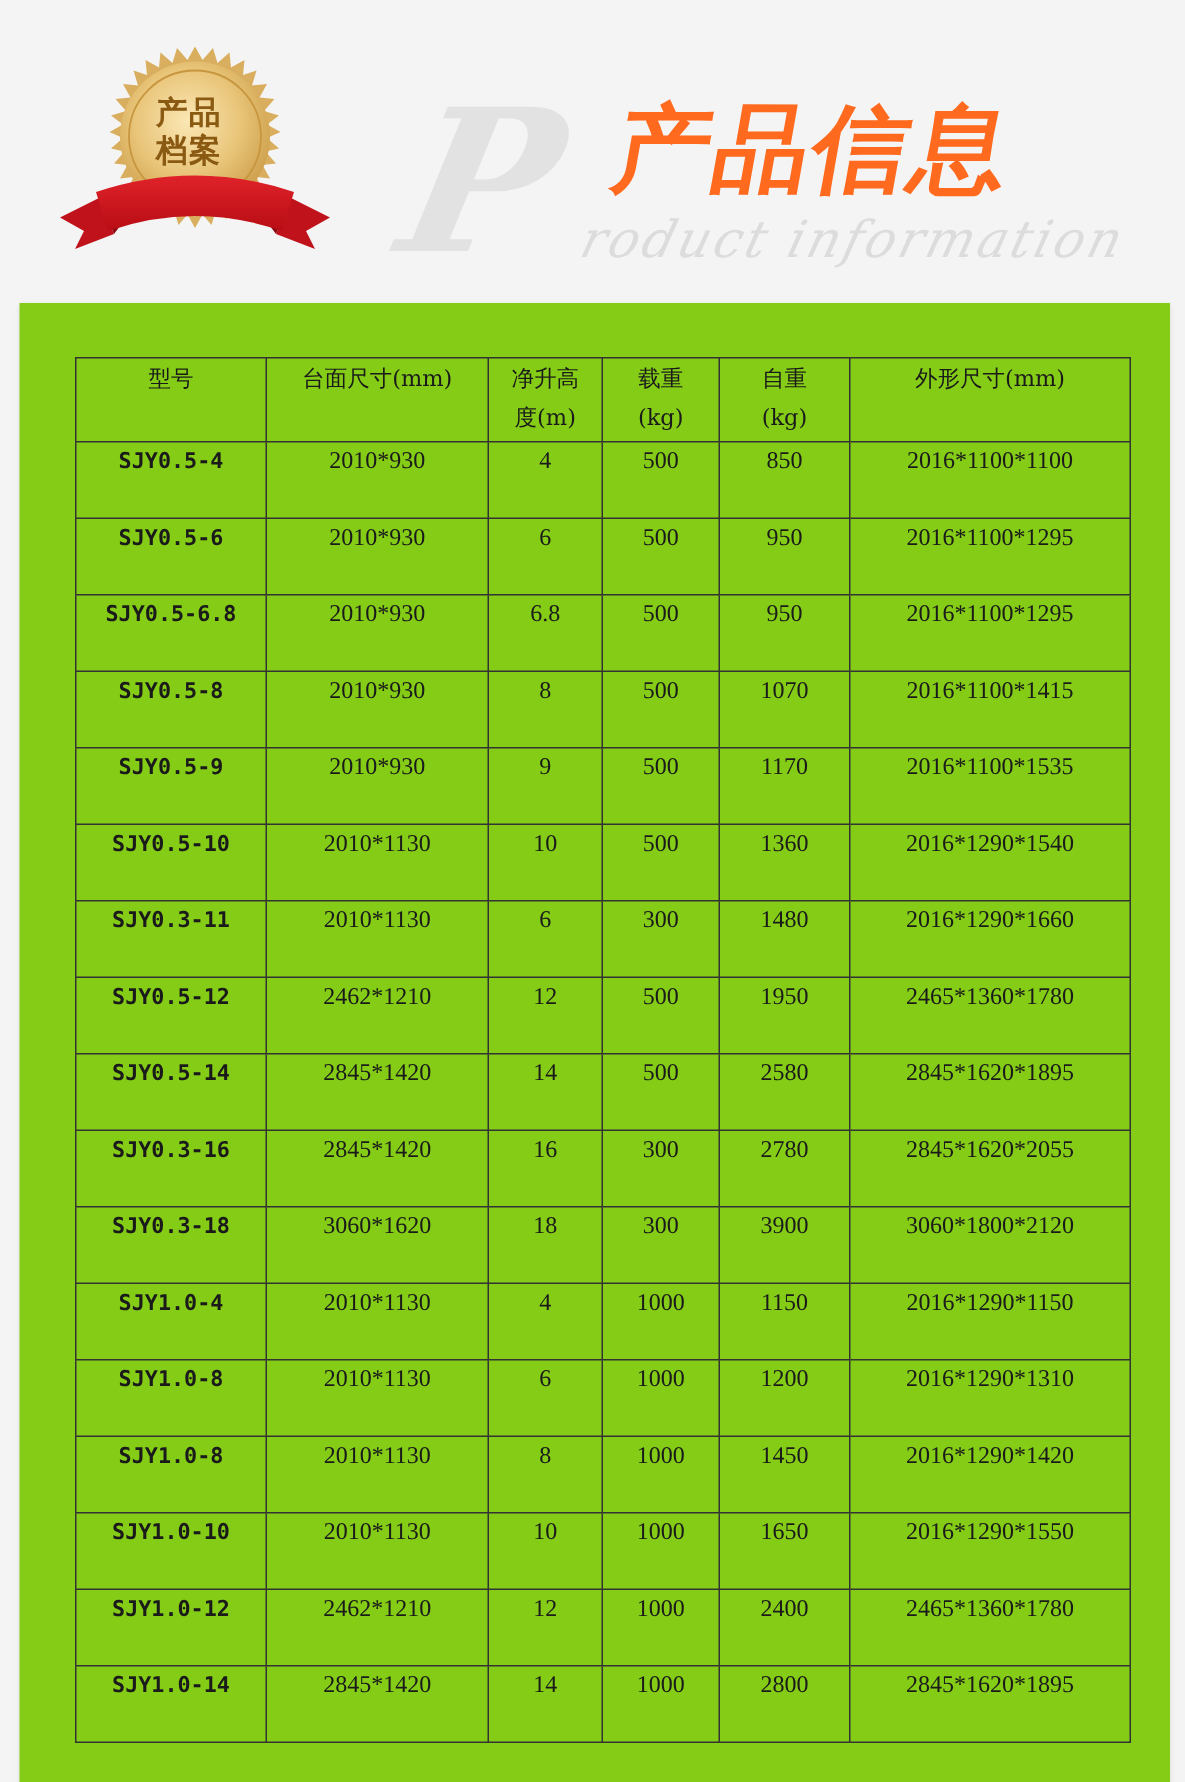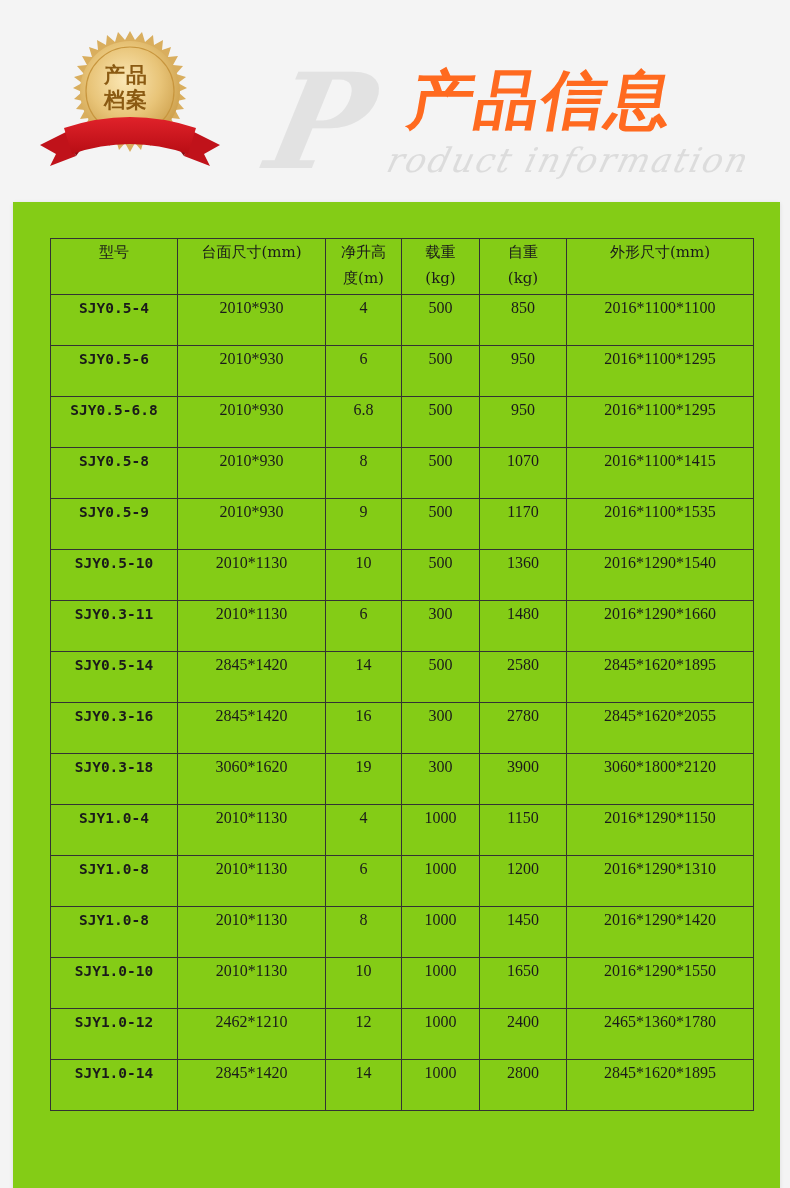--- a/index.html
+++ b/index.html
@@ -195,39 +195,47 @@
         </tr>
         <tr>
           <td class="model">SJY0.3-11</td>
           <td>2010*1130</td>
           <td>6</td>
           <td>300</td>
           <td>1480</td>
           <td>2016*1290*1660</td>
         </tr>
         <tr>
+          <td class="model">SJY0.5-12</td>
+          <td>2462*1210</td>
+          <td>12</td>
+          <td>500</td>
+          <td>1950</td>
+          <td>2465*1360*1780</td>
+        </tr>
+        <tr>
           <td class="model">SJY0.5-14</td>
           <td>2845*1420</td>
           <td>14</td>
           <td>500</td>
           <td>2580</td>
           <td>2845*1620*1895</td>
         </tr>
         <tr>
           <td class="model">SJY0.3-16</td>
           <td>2845*1420</td>
           <td>16</td>
           <td>300</td>
           <td>2780</td>
           <td>2845*1620*2055</td>
         </tr>
         <tr>
           <td class="model">SJY0.3-18</td>
           <td>3060*1620</td>
-          <td>19</td>
+          <td>18</td>
           <td>300</td>
           <td>3900</td>
           <td>3060*1800*2120</td>
         </tr>
         <tr>
           <td class="model">SJY1.0-4</td>
           <td>2010*1130</td>
           <td>4</td>
           <td>1000</td>
           <td>1150</td>

